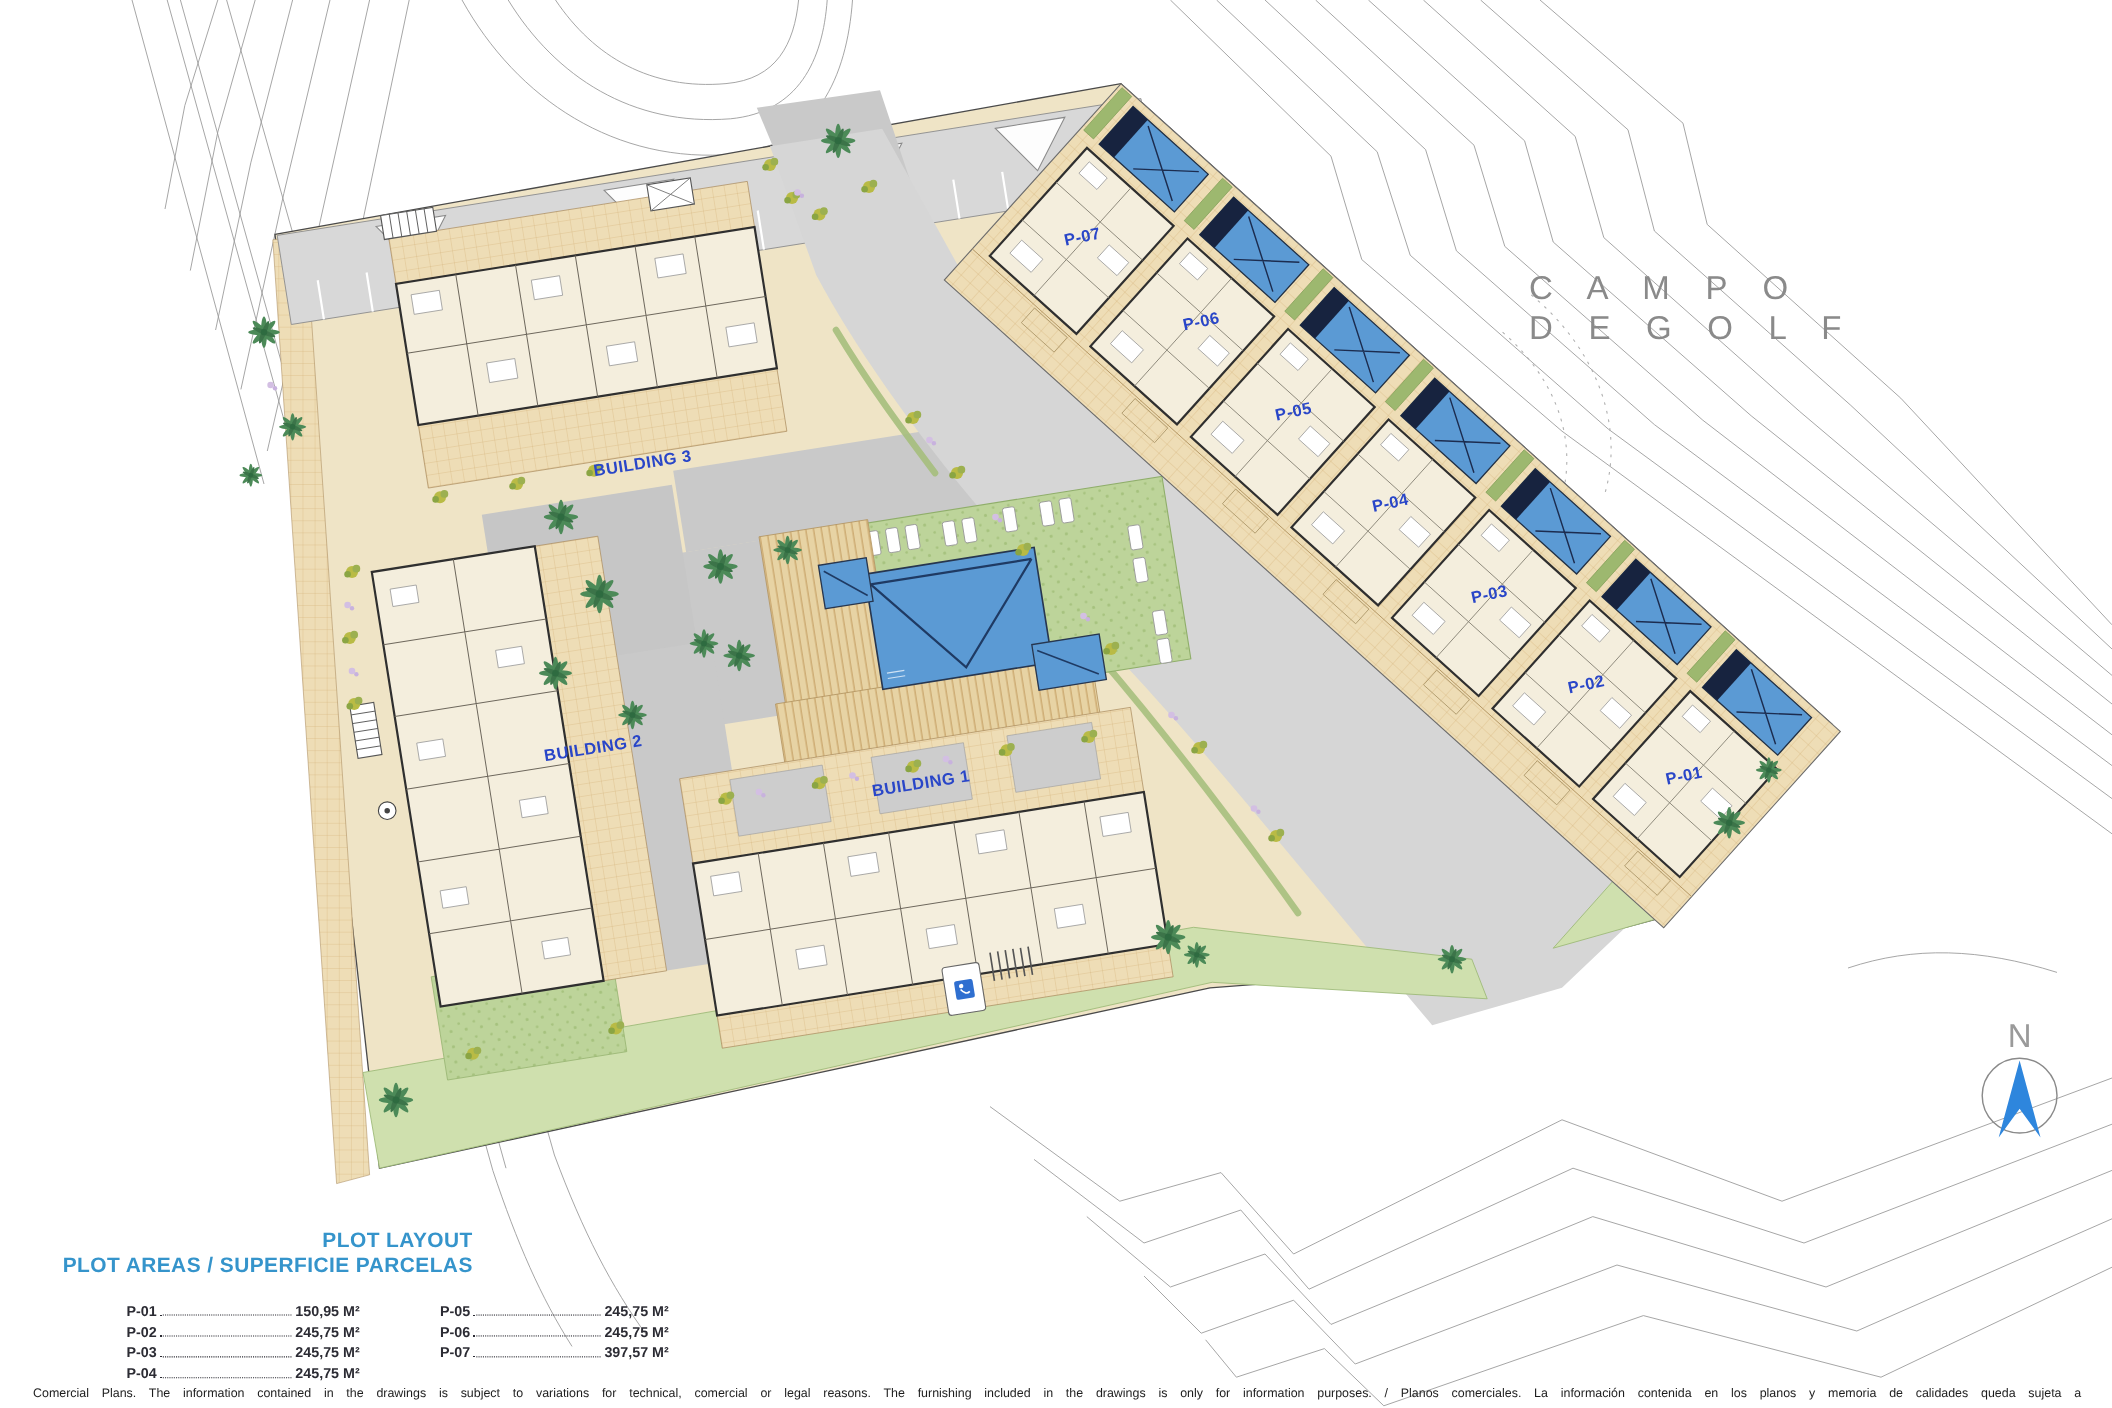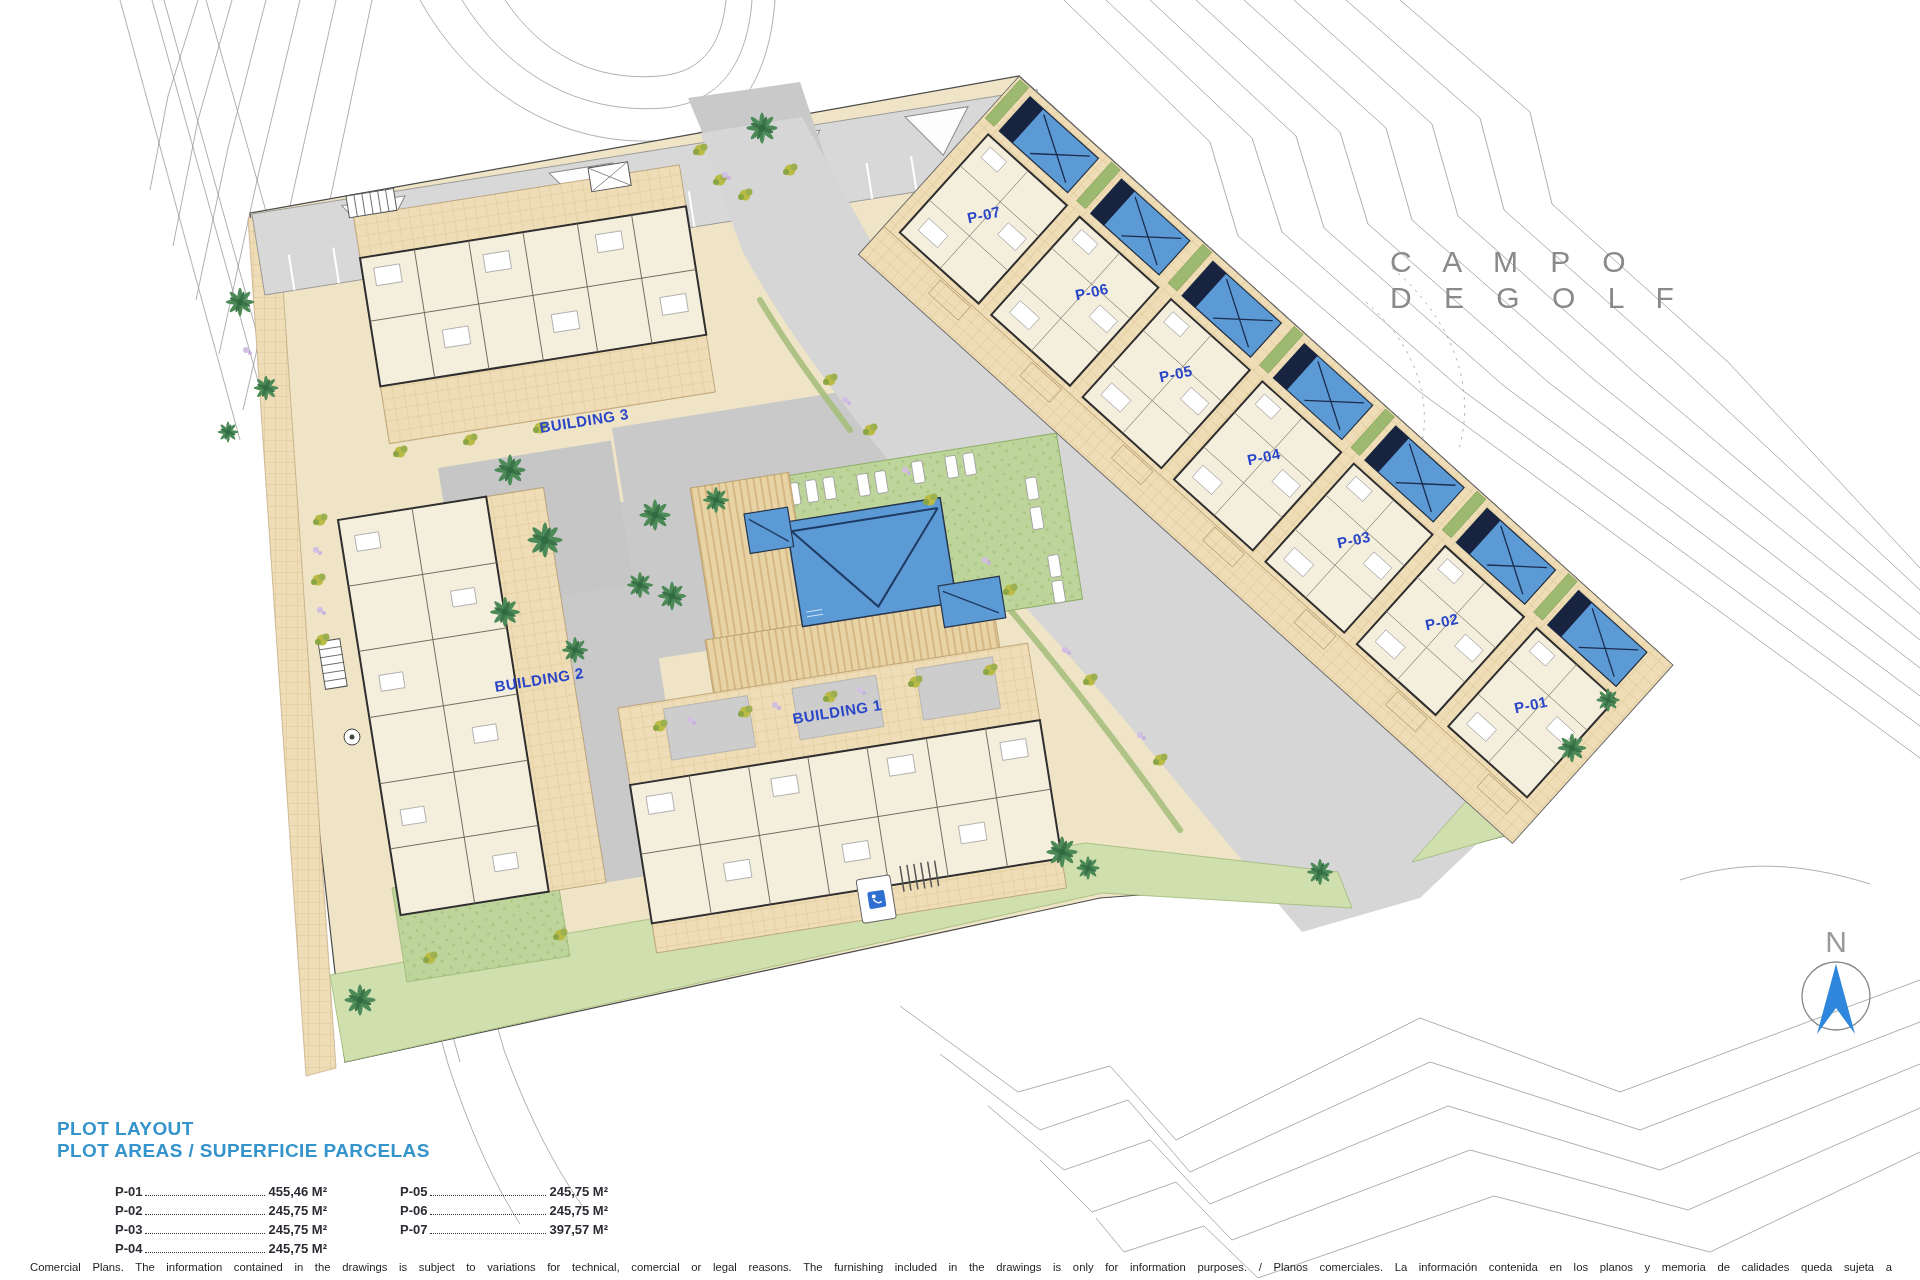--- a/index.html
+++ b/index.html
@@ -5,21 +5,21 @@
   html,body{margin:0;padding:0;background:#ffffff;}
   body{width:1920px;height:1280px;position:relative;overflow:hidden;
        font-family:"Liberation Sans", sans-serif;}
   #stage{position:absolute;inset:0;}
   svg text{font-family:"Liberation Sans", sans-serif;}
   .bldg-label{fill:#2946c8;font-size:15px;font-weight:bold;letter-spacing:.5px;}
   .plot-label{fill:#2946c8;font-size:15px;font-weight:bold;letter-spacing:.5px;}
   .golf-label{fill:#8a8a8a;font-size:30px;letter-spacing:12px;}
   .north-n{fill:#9a9a9a;font-size:30px;}
   .legend{position:absolute;left:57px;top:1118px;color:#3594cb;}
-  .legend-title{font-size:19px;font-weight:bold;letter-spacing:.4px;line-height:22px;}
+  .legend-title{font-size:19px;font-weight:bold;letter-spacing:.4px;line-height:22px;text-align:right;}
   .legend-col{position:absolute;top:1180px;}
   .legend-col.c1{left:115px;width:212px;}
   .legend-col.c2{left:400px;width:208px;}
   .lrow{display:flex;align-items:flex-end;font-size:13px;font-weight:bold;
         color:#2b2b33;height:19px;}
   .dots{flex:1;border-bottom:1.6px dotted #2b2b33;margin:0 3px 3px 3px;}
   .disc{position:absolute;left:30px;right:28px;top:1261px;font-size:11.3px;
         color:#1d1d1d;text-align:justify;text-align-last:justify;white-space:normal;}
 </style>
 </head>
@@ -373,21 +373,21 @@
 </div>
 
 <div class="legend">
   <div class="legend-title">PLOT LAYOUT</div>
   <div class="legend-title">PLOT AREAS / SUPERFICIE PARCELAS</div>
 </div>
 <div class="legend-col c1">
   <div class="lrow">
     <span>P-01</span>
     <span class="dots"></span>
-    <span>455,46 M²</span>
+    <span>150,95 M²</span>
   </div>
   <div class="lrow">
     <span>P-02</span>
     <span class="dots"></span>
     <span>245,75 M²</span>
   </div>
   <div class="lrow">
     <span>P-03</span>
     <span class="dots"></span>
     <span>245,75 M²</span>

